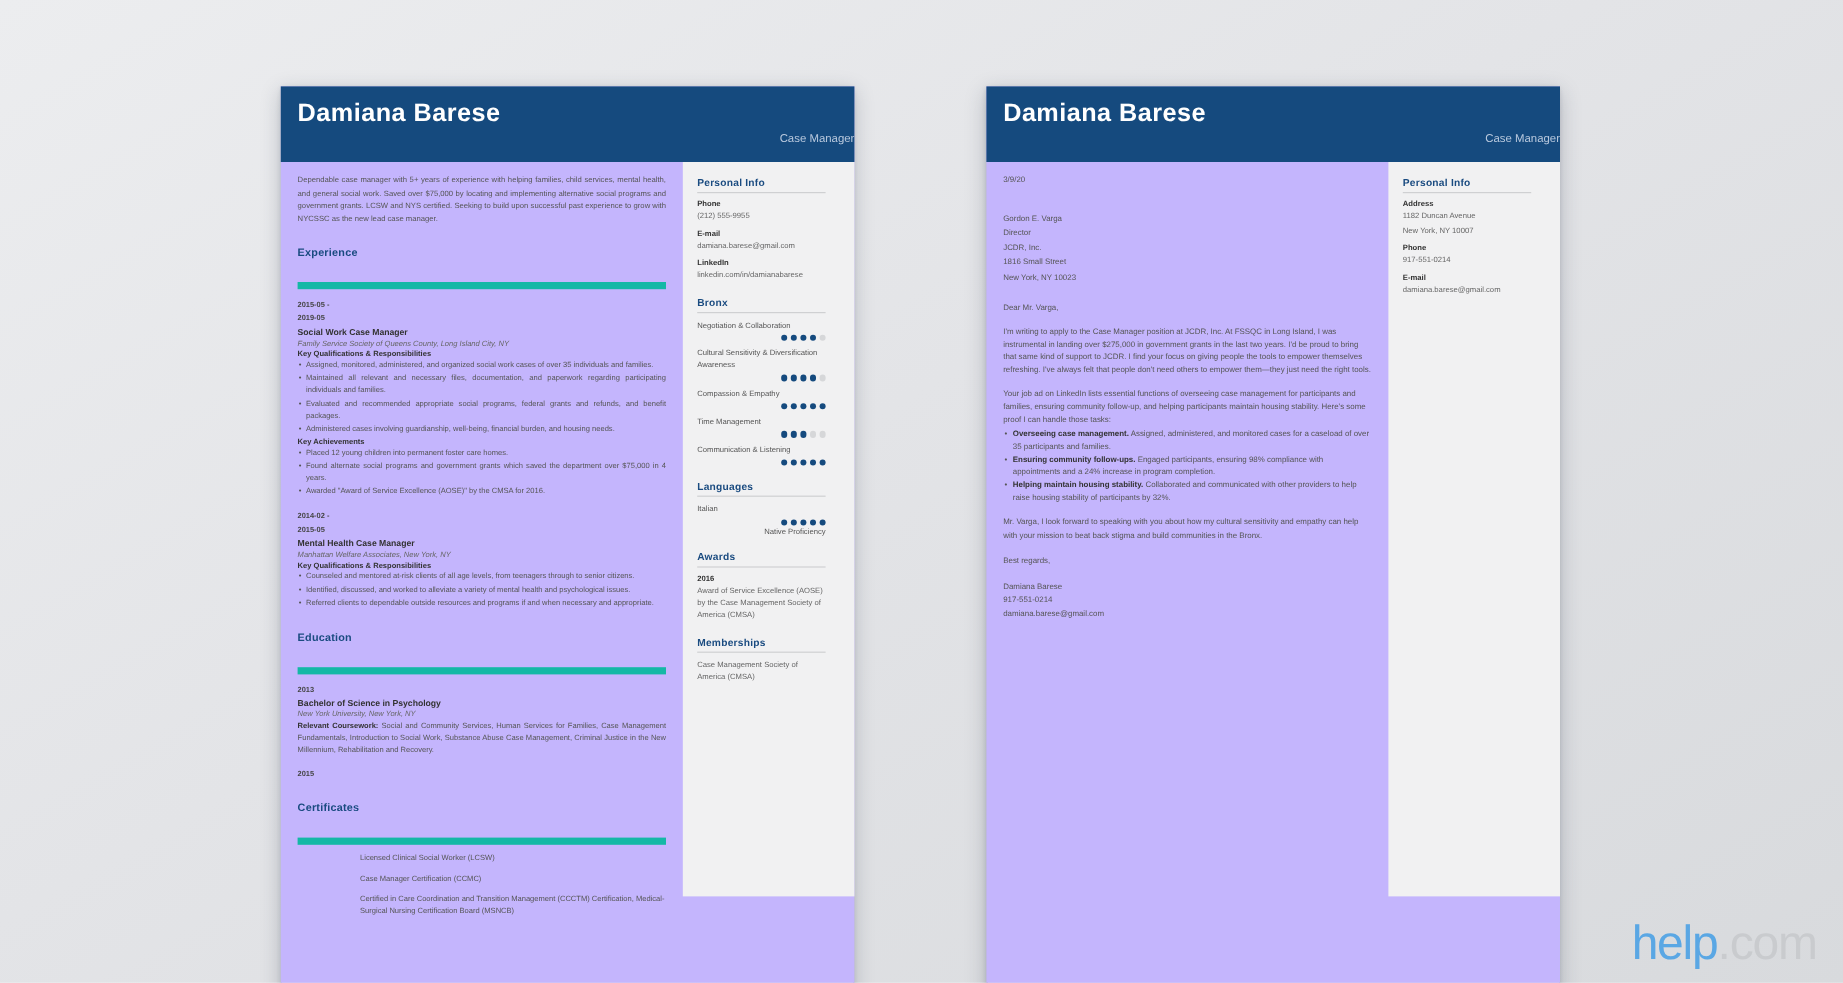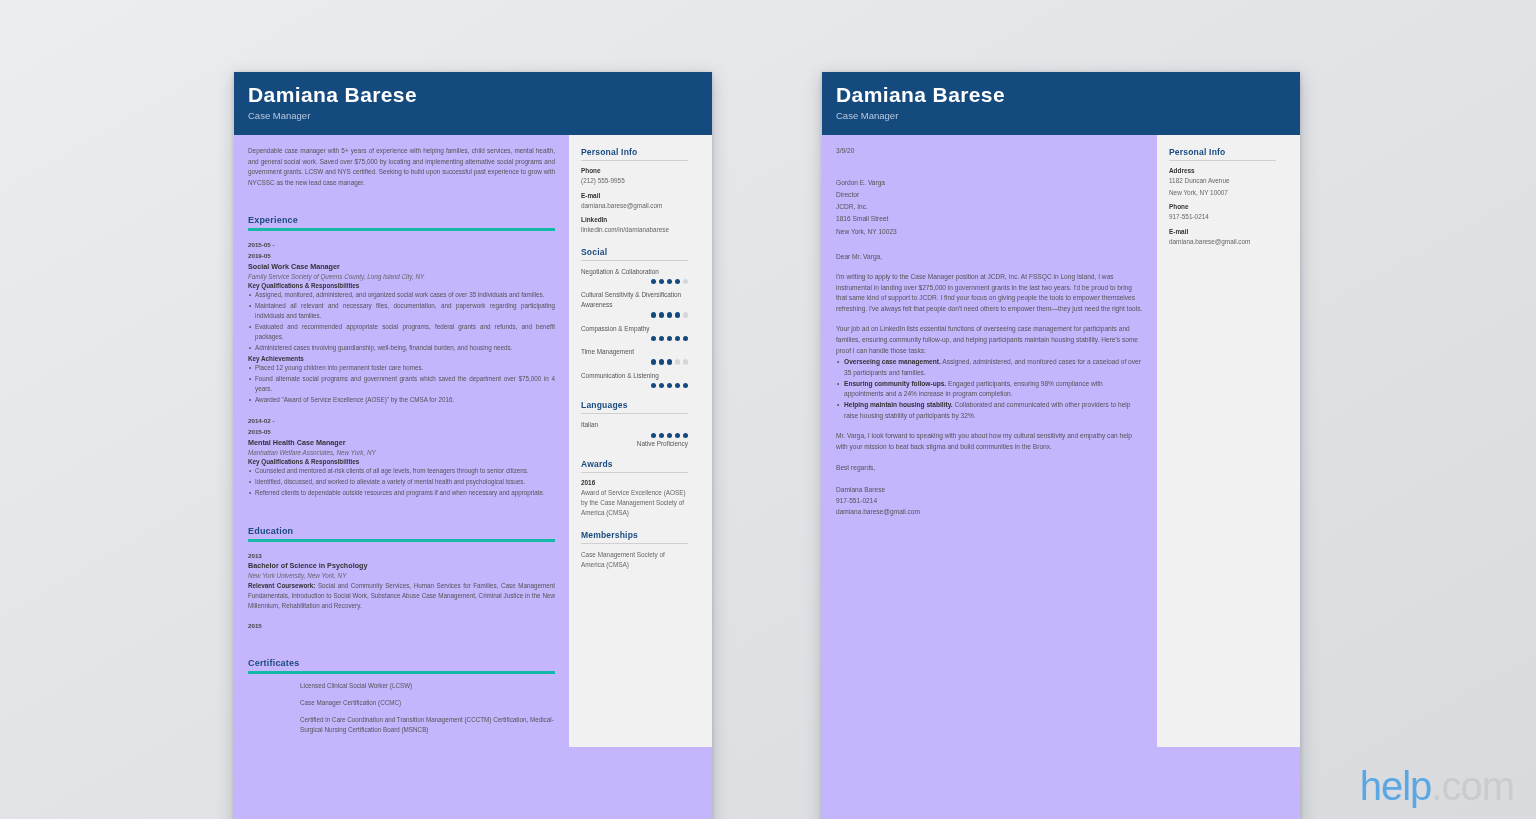--- a/index.html
+++ b/index.html
@@ -18,33 +18,33 @@
     box-shadow: 0 5px 16px rgba(40,50,70,0.25), 0 1px 4px rgba(40,50,70,0.18);
   }
   #resume-doc { left: 234px; }
   #letter-doc { left: 822px; }
 
   .doc-header {
     height: 63px; background: var(--header-navy, #154a7e);
     padding: 11px 0 0 14px;
   }
   .doc-name { color: #ffffff; font-size: 21px; font-weight: bold; letter-spacing: 0.4px; }
-  .doc-role { color: #b9c9de; font-size: 9.5px; margin-top: 3px; }
+  .doc-role { color: #b9c9de; font-size: 9.5px; margin-top: 3px; text-align: right; }
 
   .doc-body { display: flex; height: 612px; }
   .main-col { width: 335px; padding: 11px 14px 0 14px; }
   .side-col { width: 143px; padding: 11px 24px 0 12px; background: #f1f1f2; }
 
   
   .summary { font-size: 6.4px; line-height: 1.65; color: #555; text-align: justify; }
 
   .sec-heading {
     font-size: 9px; font-weight: bold; color: var(--accent-navy, #1a4b80);
-    border-bottom: 3px solid #14b8a6; padding-bottom: 3px;
-    margin-top: 27px; margin-bottom: 7px; letter-spacing: 0.2px;
+    border-bottom: 6px solid #14b8a6; padding-bottom: 20px;
+    margin-top: 17px; margin-bottom: 7px; letter-spacing: 0.2px;
   }
 
   .job, .edu { display: flex; margin-bottom: 8px; flex-direction: column; }
   .job-dates, .edu-year {
     width: 52px; flex: none; font-size: 6.2px; font-weight: bold; color: #444;
     line-height: 1.8; padding-top: 1px;
   }
   .job-main, .edu-main { flex: 1; }
   .job-title, .edu-degree { font-size: 7.2px; font-weight: bold; color: #333; }
   .job-company, .edu-school { font-size: 6.3px; font-style: italic; color: #666; margin: 2px 0 2px; }
@@ -185,21 +185,21 @@
 
       <div class="side-col">
         <div class="side-heading first">Personal Info</div>
         <div class="side-label">Phone</div>
         <div class="side-value">(212) 555-9955</div>
         <div class="side-label">E-mail</div>
         <div class="side-value">damiana.barese@gmail.com</div>
         <div class="side-label">LinkedIn</div>
         <div class="side-value">linkedin.com/in/damianabarese</div>
 
-        <div class="side-heading">Social</div>
+        <div class="side-heading">Bronx</div>
         <div class="skill">
           <div class="skill-name">Negotiation &amp; Collaboration</div>
           <div class="dots">
               <span class="dot filled"></span>
               <span class="dot filled"></span>
               <span class="dot filled"></span>
               <span class="dot filled"></span>
               <span class="dot"></span>
             </div>
         </div>

